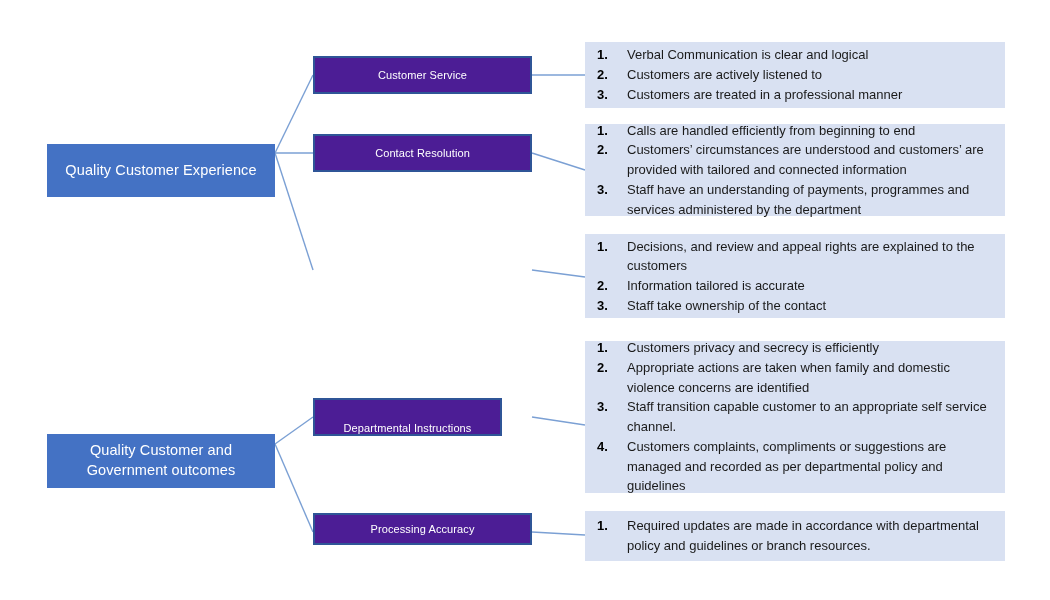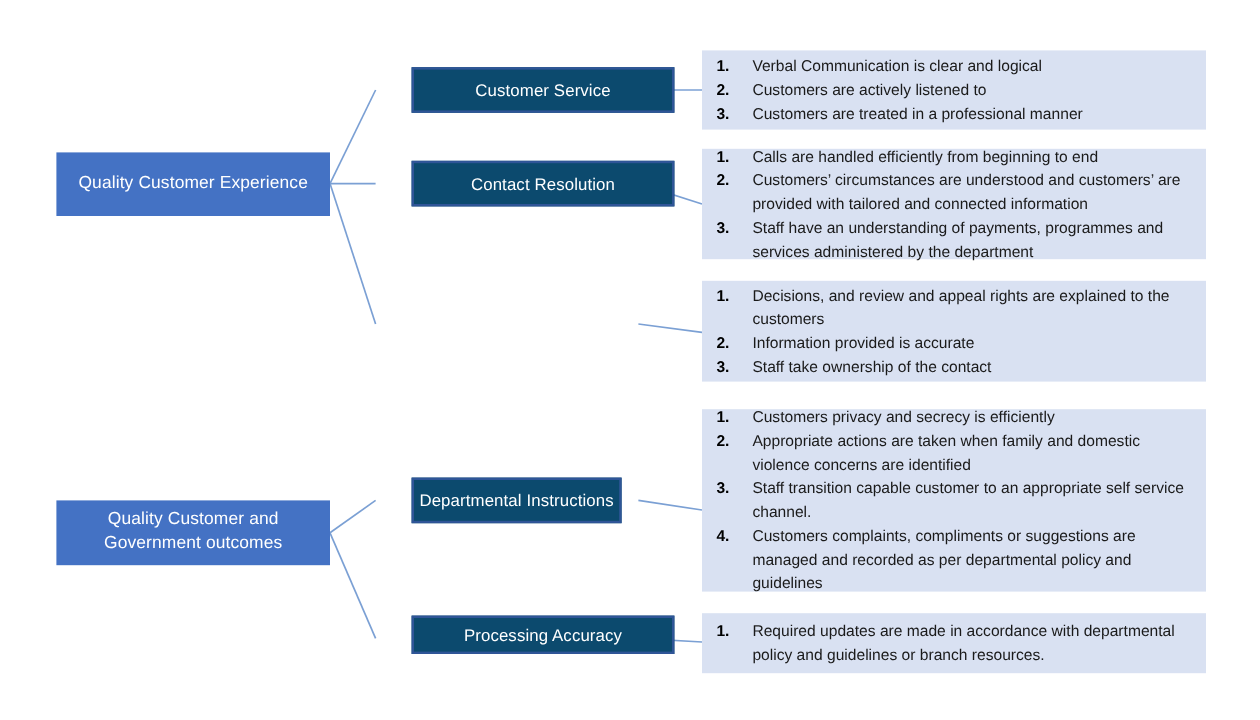--- a/index.html
+++ b/index.html
@@ -39,36 +39,36 @@
     color: #ffffff;
     display: flex;
     align-items: center;
     justify-content: center;
     text-align: center;
     font-size: 14.5px;
     line-height: 1.35;
     letter-spacing: 0.1px;
     padding: 2px 8px;
     box-sizing: border-box;
+    margin-top: 17px;
   }
 
   
   .branch-box {
     position: absolute;
-    background: #0c4a6e;
+    background: #4c1d95;
     border: 2px solid #2F5597;
     color: #ffffff;
     display: flex;
     align-items: center;
     justify-content: center;
     text-align: center;
-    font-size: 14px;
+    font-size: 11px;
     letter-spacing: 0.1px;
     box-sizing: border-box;
-    margin-left: 30px;
   }
 
   
   .panel {
     position: absolute;
     background: #D9E1F2;
     box-sizing: border-box;
     padding: 9px 10px 9px 12px;
     display: flex;
     flex-direction: column;
@@ -169,34 +169,34 @@
   </div>
 
   <div class="panel" style="left:585px; top:234px; width:420px; height:84px;">
     <ul class="panel-list">
       <li class="panel-item">
         <span class="panel-item-num">1.</span>
         <span class="panel-item-text">Decisions, and review and appeal rights are explained to the customers</span>
       </li>
       <li class="panel-item">
         <span class="panel-item-num">2.</span>
-        <span class="panel-item-text">Information provided is accurate</span>
+        <span class="panel-item-text">Information tailored is accurate</span>
       </li>
       <li class="panel-item">
         <span class="panel-item-num">3.</span>
         <span class="panel-item-text">Staff take ownership of the contact</span>
       </li>
     </ul>
   </div>
 
   <div class="root-box" style="left:47px; top:417px; width:228px; height:54px;">
     <span>Quality Customer and Government outcomes</span>
   </div>
 
-  <div class="branch-box" style="left:313px; top:398px; width:175px; height:38px;">
+  <div class="branch-box" style="left:313px; top:398px; width:189px; height:38px;align-items:flex-end;">
     <span>Departmental Instructions</span>
   </div>
 
   <div class="branch-box" style="left:313px; top:513px; width:219px; height:32px;">
     <span>Processing Accuracy</span>
   </div>
 
   <div class="panel" style="left:585px; top:341px; width:420px; height:152px;">
     <ul class="panel-list">
       <li class="panel-item">

